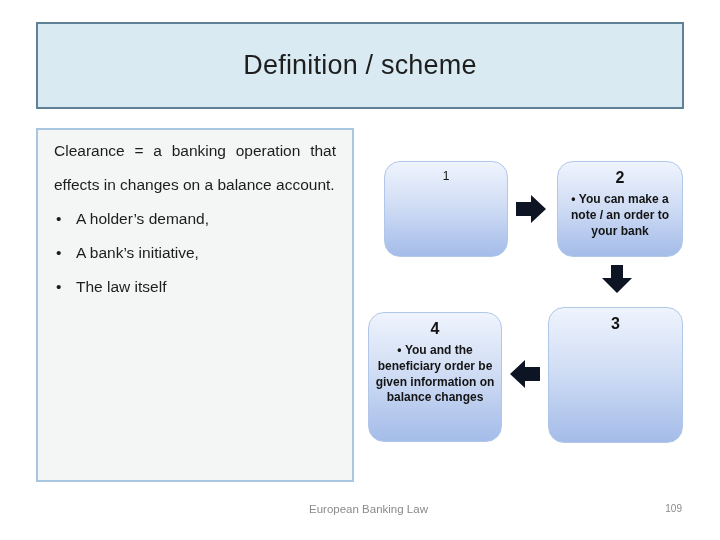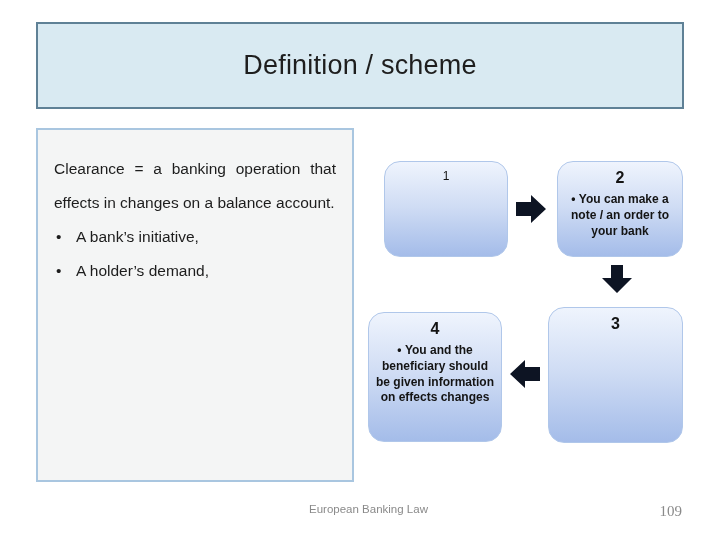--- a/index.html
+++ b/index.html
@@ -13,21 +13,21 @@
     background:#d9eaf2;border:2px solid #5f8196;box-sizing:border-box;
     display:flex;align-items:center;justify-content:center;
   }
   .title-bar .title-text{
     font-size:27px;color:#1e1e1e;letter-spacing:0.2px;
   }
   
   .def-box{
     position:absolute;left:36px;top:128px;width:318px;height:354px;
     background:#f4f5f5;border:2px solid #a9c6e0;box-sizing:border-box;
-    padding:22px 16px;font-size:15.5px;line-height:34px;color:#1d1d1d;
+    padding:4px 16px;font-size:15.5px;line-height:34px;color:#1d1d1d;
   }
   .def-paragraph{ text-align:justify; }
   .def-leadin{ margin-top:32px; }
   .def-bullets{ list-style:none;margin:0;padding:0; }
   .def-bullets li{
     position:relative;padding-left:22px;text-align:justify;
   }
   .def-bullets li::before{
     content:"\2022";position:absolute;left:2px;top:0;
   }
@@ -53,56 +53,57 @@
   .arrow svg{ display:block; }
   .arrow-right{ left:516px;top:194px; }
   .arrow-down{ left:601px;top:265px; }
   .arrow-left{ left:510px;top:359px; }
   
   .footer-course{
     position:absolute;left:17px;right:0;top:503px;text-align:center;
     font-size:11.5px;color:#8a8a8a;
   }
   .footer-page{
-    position:absolute;right:38px;top:503px;font-size:15px;color:#8a8a8a;font-family:Liberation Serif, serif;
+    position:absolute;right:38px;top:503px;font-size:10px;color:#8a8a8a;
   }
 </style>
 </head>
 <body>
 
 <div class="slide">
 
   <div class="title-bar">
     <span class="title-text">Definition / scheme</span>
   </div>
 
   <div class="def-box">
     <div class="def-paragraph">Clearance = a banking operation that effects in changes on a balance account.</div>
     <ul class="def-bullets">
+      <li>A holder’s demand,</li>
       <li>A bank’s initiative,</li>
-      <li>A holder’s demand,</li>
+      <li>The law itself</li>
     </ul>
   </div>
 
   <div class="step step-1">
     <div class="step-number num-sm">1</div>
   </div>
 
   <div class="step step-2">
     <div class="step-number">2</div>
     <div class="step-text">You can make a note / an order to your bank</div>
   </div>
 
   <div class="step step-3">
     <div class="step-number">3</div>
   </div>
 
   <div class="step step-4">
     <div class="step-number">4</div>
-    <div class="step-text">You and the beneficiary should be given information on effects changes</div>
+    <div class="step-text">You and the beneficiary order be given information on balance changes</div>
   </div>
 
   <div class="arrow arrow-right">
     <svg width="30" height="30" viewBox="0 0 30 30">
       <polygon points="0,8 15,8 15,1 30,15 15,29 15,22 0,22" fill="#0d1423"></polygon>
     </svg>
   </div>
 
   <div class="arrow arrow-down">
     <svg width="32" height="29" viewBox="0 0 32 29">

